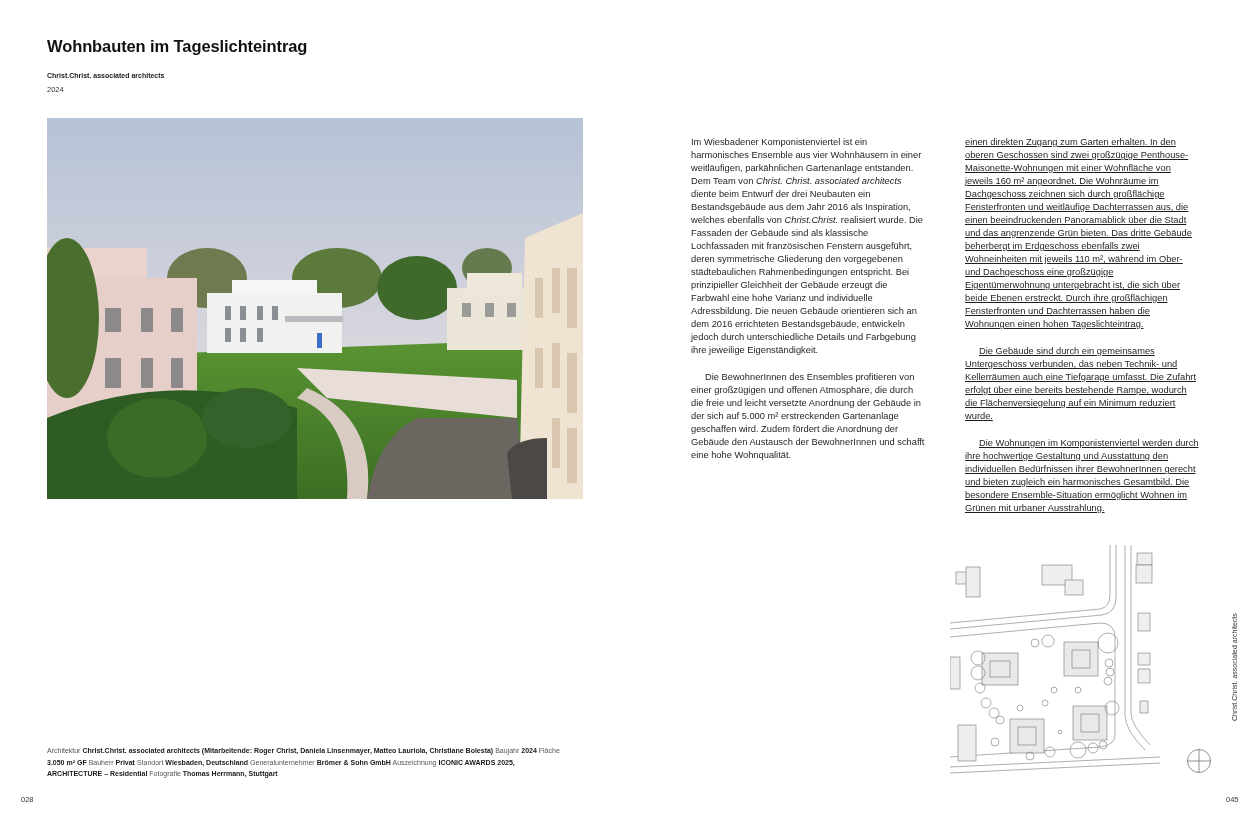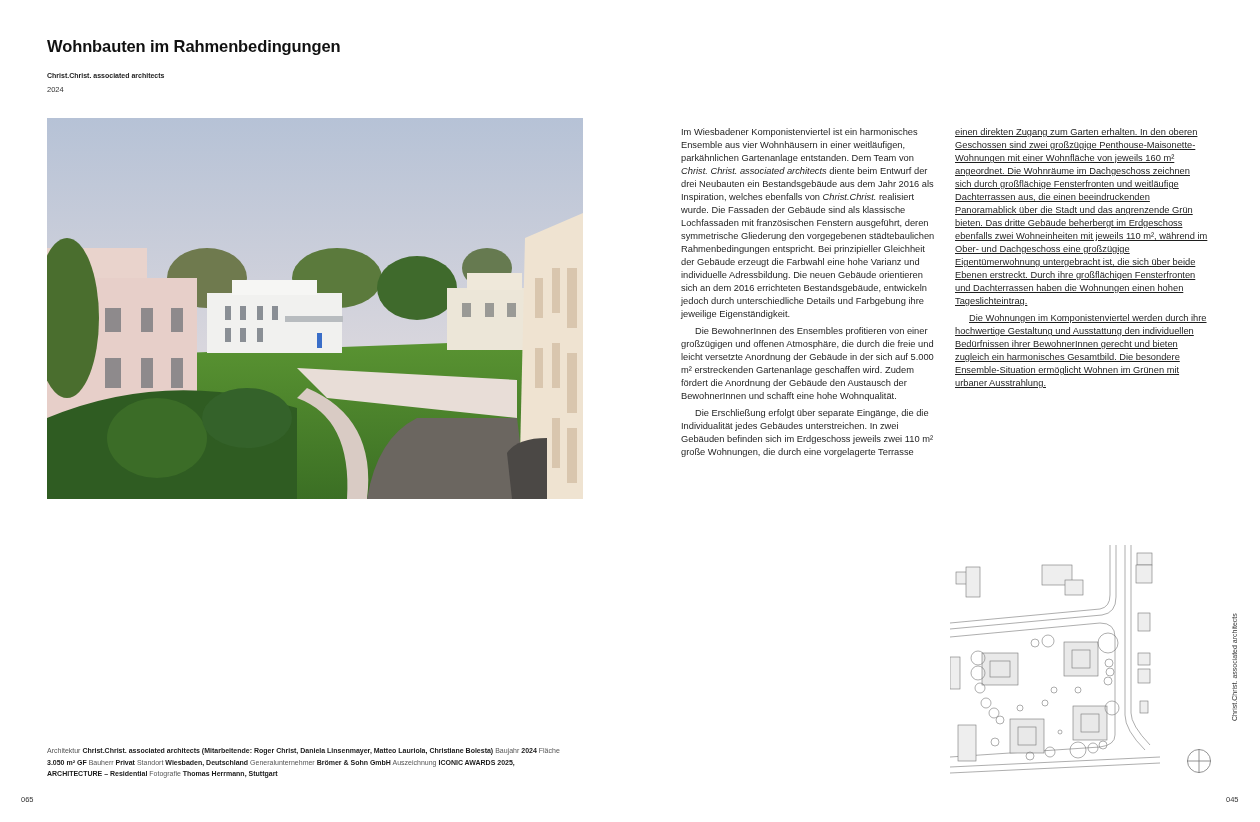--- a/index.html
+++ b/index.html
@@ -4,39 +4,39 @@
 <style>
   html, body { margin:0; padding:0; background:#ffffff; }
   body { width:1260px; height:822px; position:relative; overflow:hidden;
          font-family:"Liberation Sans", sans-serif; color:#1a1a1a; }
   .abs { position:absolute; }
   .title { left:47px; top:37px; font-size:16.5px; font-weight:bold; letter-spacing:-0.1px; color:#111; }
   .author { left:47px; top:72px; font-size:7px; font-weight:bold; color:#222; }
   .year { left:47px; top:85px; font-size:7.5px; color:#333; }
   .photo { left:47px; top:118px; width:536px; height:381px; overflow:hidden; }
   .col { font-size:9.3px; line-height:13px; color:#1e1e1e; width:262px; }
-  .col p { margin:4px; text-indent:0; }
+  .col p { margin:14px; text-indent:0; }
   .col p.ind { text-indent:14px; }
   .col1 { left:677px; top:122px; }
   .col2 { left:951px; top:122px;text-decoration:underline; }
   .credits { left:47px; top:745px; width:520px; font-size:7px; line-height:11.6px; color:#555; }
   .credits b { color:#1a1a1a; font-weight:bold; }
   .pgnum { font-size:7.5px; color:#333; }
   .pg-left { left:21px; top:795px; }
   .pg-right { left:1226px; top:795px; }
   .vert { left:1231px; top:609px; width:12px; height:112px; }
   .vert span { display:block; transform:rotate(-90deg); transform-origin:0 0; position:absolute; left:0; top:112px; white-space:nowrap; font-size:7px; color:#333; }
   .plan { left:950px; top:545px; width:210px; height:230px; }
   .north { left:1186px; top:748px; width:26px; height:26px; }
   i { font-style:italic; }
 </style>
 </head>
 <body>
 
-<div class="abs title">Wohnbauten im Rahmenbedingungen</div>
+<div class="abs title">Wohnbauten im Tageslichteintrag</div>
 <div class="abs author">Christ.Christ. associated architects</div>
 <div class="abs year">2024</div>
 
 <div class="abs photo">
   <svg width="536" height="381" viewBox="0 0 536 381" xmlns="http://www.w3.org/2000/svg">
     <defs>
       <linearGradient id="sky" x1="0" y1="0" x2="0" y2="1">
         <stop offset="0" stop-color="#b6c2d6"></stop>
         <stop offset="0.6" stop-color="#d8d6dd"></stop>
         <stop offset="1" stop-color="#ecdcd2"></stop>
@@ -112,25 +112,25 @@
     </g>
     <path d="M460 335 Q470 320 500 320 L500 381 L465 381 Z" fill="#4b4845"></path>
 
     <rect x="270" y="215" width="5" height="15" fill="#3a6ec8"></rect>
   </svg>
 </div>
 
 <div class="abs col col1">
   <p>Im Wiesbadener Komponistenviertel ist ein harmonisches Ensemble aus vier Wohnhäusern in einer weitläufigen, parkähnlichen Gartenanlage entstanden. Dem Team von <i>Christ. Christ. associated architects</i> diente beim Entwurf der drei Neubauten ein Bestandsgebäude aus dem Jahr 2016 als Inspiration, welches ebenfalls von <i>Christ.Christ.</i> realisiert wurde. Die Fassaden der Gebäude sind als klassische Lochfassaden mit französischen Fenstern ausgeführt, deren symmetrische Gliederung den vorgegebenen städtebaulichen Rahmenbedingungen entspricht. Bei prinzipieller Gleichheit der Gebäude erzeugt die Farbwahl eine hohe Varianz und individuelle Adressbildung. Die neuen Gebäude orientieren sich an dem 2016 errichteten Bestandsgebäude, entwickeln jedoch durch unterschiedliche Details und Farbgebung ihre jeweilige Eigenständigkeit.</p>
   <p class="ind">Die BewohnerInnen des Ensembles profitieren von einer großzügigen und offenen Atmosphäre, die durch die freie und leicht versetzte Anordnung der Gebäude in der sich auf 5.000 m² erstreckenden Gartenanlage geschaffen wird. Zudem fördert die Anordnung der Gebäude den Austausch der BewohnerInnen und schafft eine hohe Wohnqualität.</p>
-  <p class="ind">Die Erschließung erfolgt über separate Eingänge, die die Individualität jedes Gebäudes unterstreichen. In zwei Gebäuden befinden sich im Erdgeschoss jeweils zwei 110 m² große Wohnungen, die durch eine vorgelagerte Terrasse</p>
 </div>
 
 <div class="abs col col2">
   <p>einen direkten Zugang zum Garten erhalten. In den oberen Geschossen sind zwei großzügige Penthouse-Maisonette-Wohnungen mit einer Wohnfläche von jeweils 160 m² angeordnet. Die Wohnräume im Dachgeschoss zeichnen sich durch großflächige Fensterfronten und weitläufige Dachterrassen aus, die einen beeindruckenden Panoramablick über die Stadt und das angrenzende Grün bieten. Das dritte Gebäude beherbergt im Erdgeschoss ebenfalls zwei Wohneinheiten mit jeweils 110 m², während im Ober- und Dachgeschoss eine großzügige Eigentümerwohnung untergebracht ist, die sich über beide Ebenen erstreckt. Durch ihre großflächigen Fensterfronten und Dachterrassen haben die Wohnungen einen hohen Tageslichteintrag.</p>
+  <p class="ind">Die Gebäude sind durch ein gemeinsames Untergeschoss verbunden, das neben Technik- und Kellerräumen auch eine Tiefgarage umfasst. Die Zufahrt erfolgt über eine bereits bestehende Rampe, wodurch die Flächenversiegelung auf ein Minimum reduziert wurde.</p>
   <p class="ind">Die Wohnungen im Komponistenviertel werden durch ihre hochwertige Gestaltung und Ausstattung den individuellen Bedürfnissen ihrer BewohnerInnen gerecht und bieten zugleich ein harmonisches Gesamtbild. Die besondere Ensemble-Situation ermöglicht Wohnen im Grünen mit urbaner Ausstrahlung.</p>
 </div>
 
 <div class="abs plan">
   <svg width="210" height="230" viewBox="0 0 210 230" xmlns="http://www.w3.org/2000/svg" fill="none" stroke="#777" stroke-width="0.6">
 
     <path d="M0 78 L150 64 Q160 62 160 50 L160 0"></path>
     <path d="M0 84 L152 70 Q166 68 166 52 L166 0"></path>
     <path d="M175 0 L175 170 Q175 185 195 205"></path>
     <path d="M181 0 L181 168 Q181 180 200 200"></path>
@@ -208,17 +208,17 @@
   <span>Architektur</span> <b>Christ.Christ. associated architects (Mitarbeitende: Roger Christ, Daniela Linsenmayer, Matteo Lauriola, Christiane Bolesta)</b>
   <span>Baujahr</span> <b>2024</b>
   <span>Fläche</span> <b>3.050 m² GF</b>
   <span>Bauherr</span> <b>Privat</b>
   <span>Standort</span> <b>Wiesbaden, Deutschland</b>
   <span>Generalunternehmer</span> <b>Brömer &amp; Sohn GmbH</b>
   <span>Auszeichnung</span> <b>ICONIC AWARDS 2025, ARCHITECTURE – Residential</b>
   <span>Fotografie</span> <b>Thomas Herrmann, Stuttgart</b>
 </div>
 
-<div class="abs pgnum pg-left">065</div>
+<div class="abs pgnum pg-left">028</div>
 <div class="abs pgnum pg-right">045</div>
 <div class="abs vert">
     <span>Christ.Christ. associated architects</span>
   </div>
 
 </body></html>

